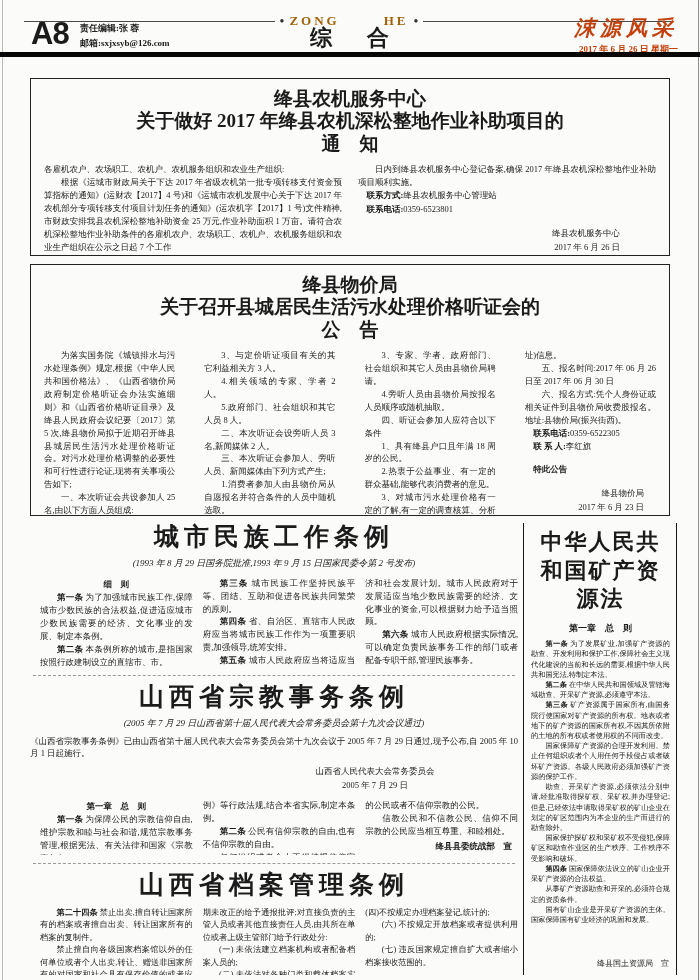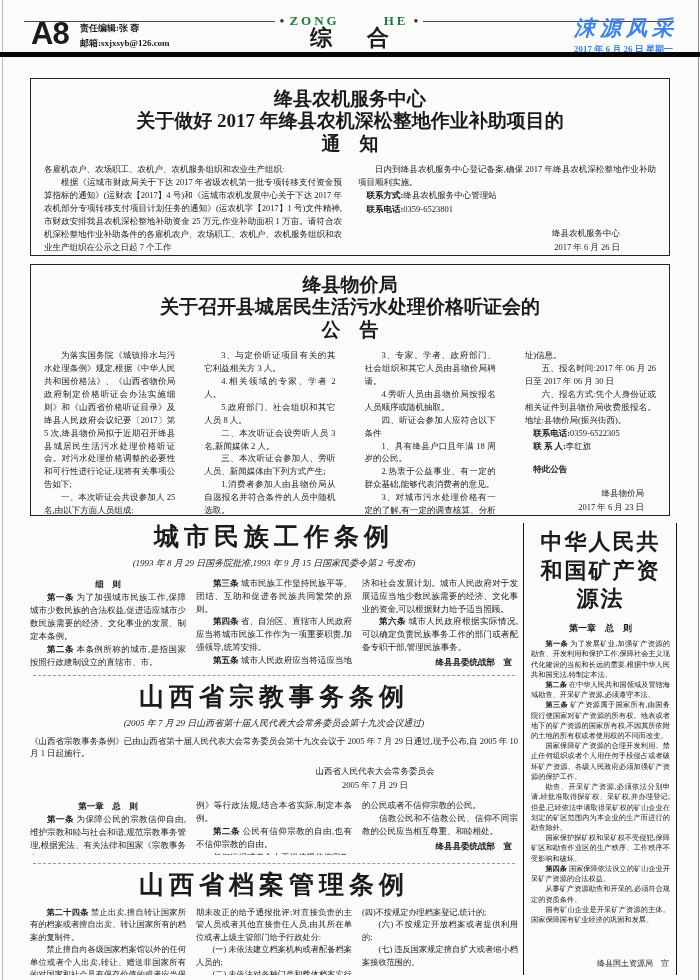--- a/index.html
+++ b/index.html
@@ -10,27 +10,27 @@
     font-family:"Liberation Serif","DejaVu Serif",serif;
   }
   .page-edge-l { position:absolute; left:2px; top:0; bottom:0; width:1px; background:#b9b9b6; }
   .page-edge-r { position:absolute; right:1px; top:0; bottom:0; width:1px; background:#8f8f8c; }
 
   
   .header { position:relative; height:57px; }
   .rule-row { position:absolute; left:24px; right:26px; top:13px; display:flex; align-items:center; gap:5px; }
   .ln { flex:1; height:1px; background:#4a4a4a; }
   .dot { font-size:8px; color:#333; line-height:1; }
-  .pinyin { font-size:13px; color:#15803d; letter-spacing:3px; font-weight:bold; }
+  .pinyin { font-size:13px; color:#a16207; letter-spacing:3px; font-weight:bold; }
   .py-gap { width:34px; }
   .section-title { position:absolute; left:0; right:0; top:23px; text-align:center; font-size:22px; font-weight:bold; letter-spacing:1px; }
   .st-gap { display:inline-block; width:34px; }
   .pageno { position:absolute; left:31px; top:16px; font-size:31px; font-weight:bold; font-family:"Liberation Sans","DejaVu Sans",sans-serif; letter-spacing:-1px; }
   .editor-block { position:absolute; left:80px; top:21px; font-size:9px; font-weight:bold; line-height:1.7; }
-  .masthead { position:absolute; right:22px; top:14px; text-align:left; color:#3b82f6; }
+  .masthead { position:absolute; right:22px; top:14px; text-align:right; color:#c2410c; }
   .mast-title { font-size:21px; font-weight:bold; font-style:italic; letter-spacing:5px; }
   .mast-date { font-size:9px; font-weight:bold; margin-top:1px; }
   .bar { position:absolute; left:0; right:0; bottom:0; height:5px; background:#070707; }
 
   
   .box { border:1px solid #222; margin:0 30px; padding:9px 13px 0; overflow:hidden; }
   .box1 { margin-top:21px; height:178px; }
   .box2 { margin-top:8px; height:252px; }
   .box-title div { text-align:center; font-weight:bold; font-size:19px; line-height:1.18; }
   .box-body { display:flex; margin-top:8px; text-align:justify; }
@@ -45,21 +45,21 @@
   .sb-wide { padding-right:36px; }
   .sb-narrow { padding-right:12px; }
 
   
   .lower { display:flex; margin:7px 23px 0 30px; height:452px; }
   .lower-left { width:488px; overflow:hidden; }
   .lower-right { flex:1; margin-left:5px; border-left:1px solid #161616; border-right:1px solid #161616; padding:5px 6px 3px 7px; display:flex; flex-direction:column; overflow:hidden; }
 
   .art-title { text-align:center; font-weight:bold; font-size:25px; letter-spacing:5px; line-height:1.15; }
   .art-sub { text-align:center; font-size:9px; font-style:italic; margin-top:5px; }
-  .art-body { display:flex; gap:10px; margin-top:7px; overflow:hidden; text-align:justify; }
+  .art-body { display:flex; gap:10px; margin-top:7px; overflow:hidden; text-align:justify;margin-left:10px; }
   .minzu-body { height:90px; }
   .zongjiao-body { height:56px; }
   .dangan-body { height:106px; }
   .dangan-body .p { font-size:8.2px; }
   .h-center { text-align:center; font-weight:bold; font-size:8.5px; line-height:1.7; }
   .sign-line { text-align:right; font-weight:bold; font-size:8.5px; padding-right:6px; margin-top:3px; }
   .dashed { border:0; border-top:1px dashed #9b9b9b; margin:8px 3px 7px; }
   .intro { font-size:8.5px; line-height:1.5; margin-top:5px; text-align:justify; }
   .z-sign { width:230px; margin:4px 28px 0 auto; text-align:center; font-size:8.5px; line-height:1.65; }
 

